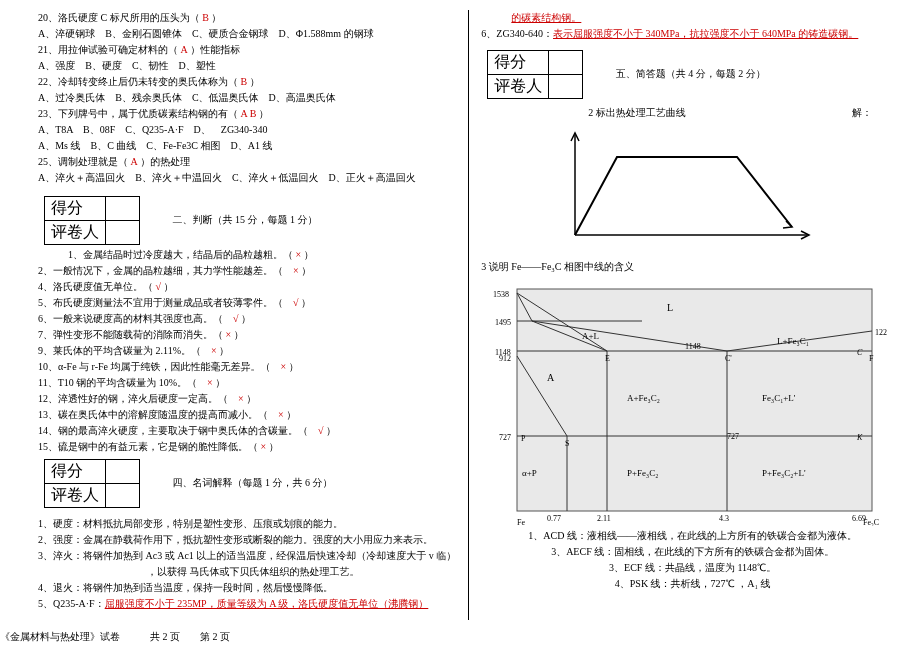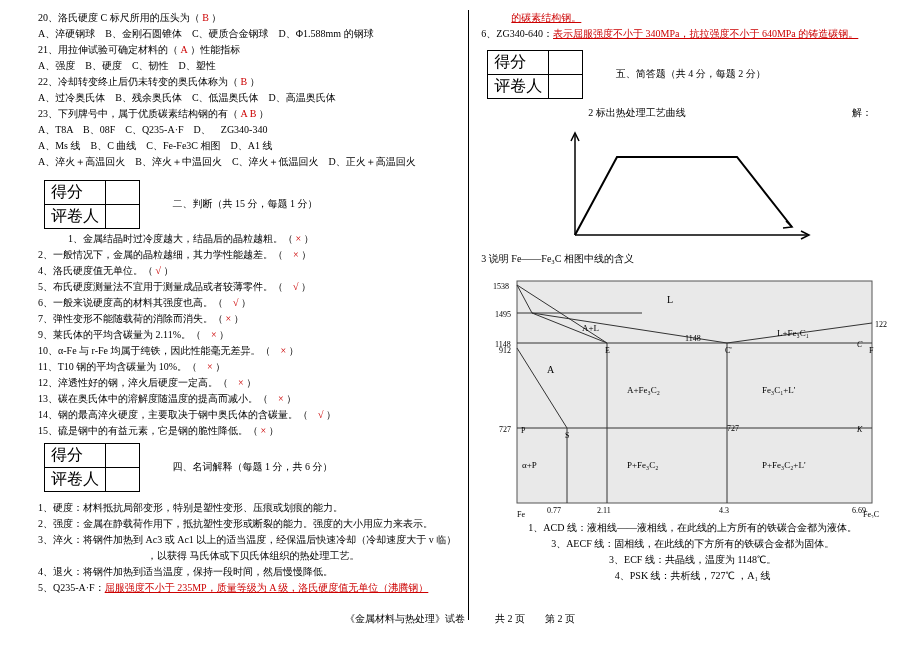--- a/index.html
+++ b/index.html
@@ -49,23 +49,22 @@
     min-width: 34px;
     height: 14px;
   }
   .section-title {
     display: inline-block;
     vertical-align: middle;
     margin-left: 30px;
   }
   .footer {
     position: absolute;
-    bottom: 24px;
+    bottom: 6px;
     width: 100%;
-    text-align: center;
     font-size: 10px;
   }
   .chart-img {
     display: block;
     margin: 6px auto 2px auto;
   }
 </style>
 </head>
 <body>
 
@@ -79,20 +78,21 @@
     <div class="line">A、强度　B、硬度　C、韧性　D、塑性</div>
 
     <div class="line"><span>22、冷却转变终止后仍未转变的奥氏体称为（</span>&nbsp;<span class="ans">B</span>&nbsp;<span>）</span></div>
     <div class="line">A、过冷奥氏体　B、残余奥氏体　C、低温奥氏体　D、高温奥氏体</div>
 
     <div class="line"><span>23、下列牌号中，属于优质碳素结构钢的有（</span>&nbsp;<span class="ans">A B</span>&nbsp;<span>）</span></div>
     <div class="line">A、T8A　B、08F　C、Q235-A·F　D、　ZG340-340</div>
 
     <div class="line">A、Ms 线　B、C 曲线　C、Fe-Fe3C 相图　D、A1 线</div>
 
+    <div class="line"><span>25、调制处理就是（</span>&nbsp;<span class="ans">A</span>&nbsp;<span>）的热处理</span></div>
     <div class="line">A、淬火＋高温回火　B、淬火＋中温回火　C、淬火＋低温回火　D、正火＋高温回火</div>
 
     <div style="height:6px"></div>
     <div>
       <table class="score-table">
         <tbody>
             <tr>
               <td>得分</td>
               <td></td>
             </tr>
@@ -171,21 +171,21 @@
 
     <svg class="chart-img" width="260" height="120" viewBox="0 0 260 120">
       <polyline points="18,108 18,8" stroke="#000" stroke-width="1.5" fill="none"></polyline>
       <polyline points="18,108 250,108" stroke="#000" stroke-width="1.5" fill="none"></polyline>
       <polyline points="14,14 18,6 22,14" stroke="#000" stroke-width="1.5" fill="none"></polyline>
       <polyline points="244,104 252,108 244,112" stroke="#000" stroke-width="1.5" fill="none"></polyline>
       <polyline points="18,108 60,30 180,30 235,100" stroke="#000" stroke-width="2" fill="none"></polyline>
       <polyline points="229,94 235,100 226,101" stroke="#000" stroke-width="1.5" fill="none"></polyline>
     </svg>
 
-    <div class="line" style="margin-top:4px">3 说明 Fe——Fe₃C 相图中线的含义</div>
+    <div class="line" style="margin-top:12px">3 说明 Fe——Fe₃C 相图中线的含义</div>
 
     <svg class="chart-img" width="400" height="245" viewBox="0 0 400 245">
       <rect x="30" y="8" width="355" height="222" fill="#e9e9e9" stroke="#555" stroke-width="1"></rect>
       <line x1="30" y1="40" x2="155" y2="40" stroke="#333"></line>
       <line x1="30" y1="70" x2="385" y2="70" stroke="#333"></line>
       <line x1="30" y1="155" x2="385" y2="155" stroke="#333"></line>
       <polyline points="30,12 45,40 240,70 385,50" stroke="#333" fill="none"></polyline>
       <polyline points="30,12 120,70" stroke="#333" fill="none"></polyline>
       <polyline points="30,75 80,155" stroke="#333" fill="none"></polyline>
       <polyline points="45,40 120,70" stroke="#333" fill="none"></polyline>

